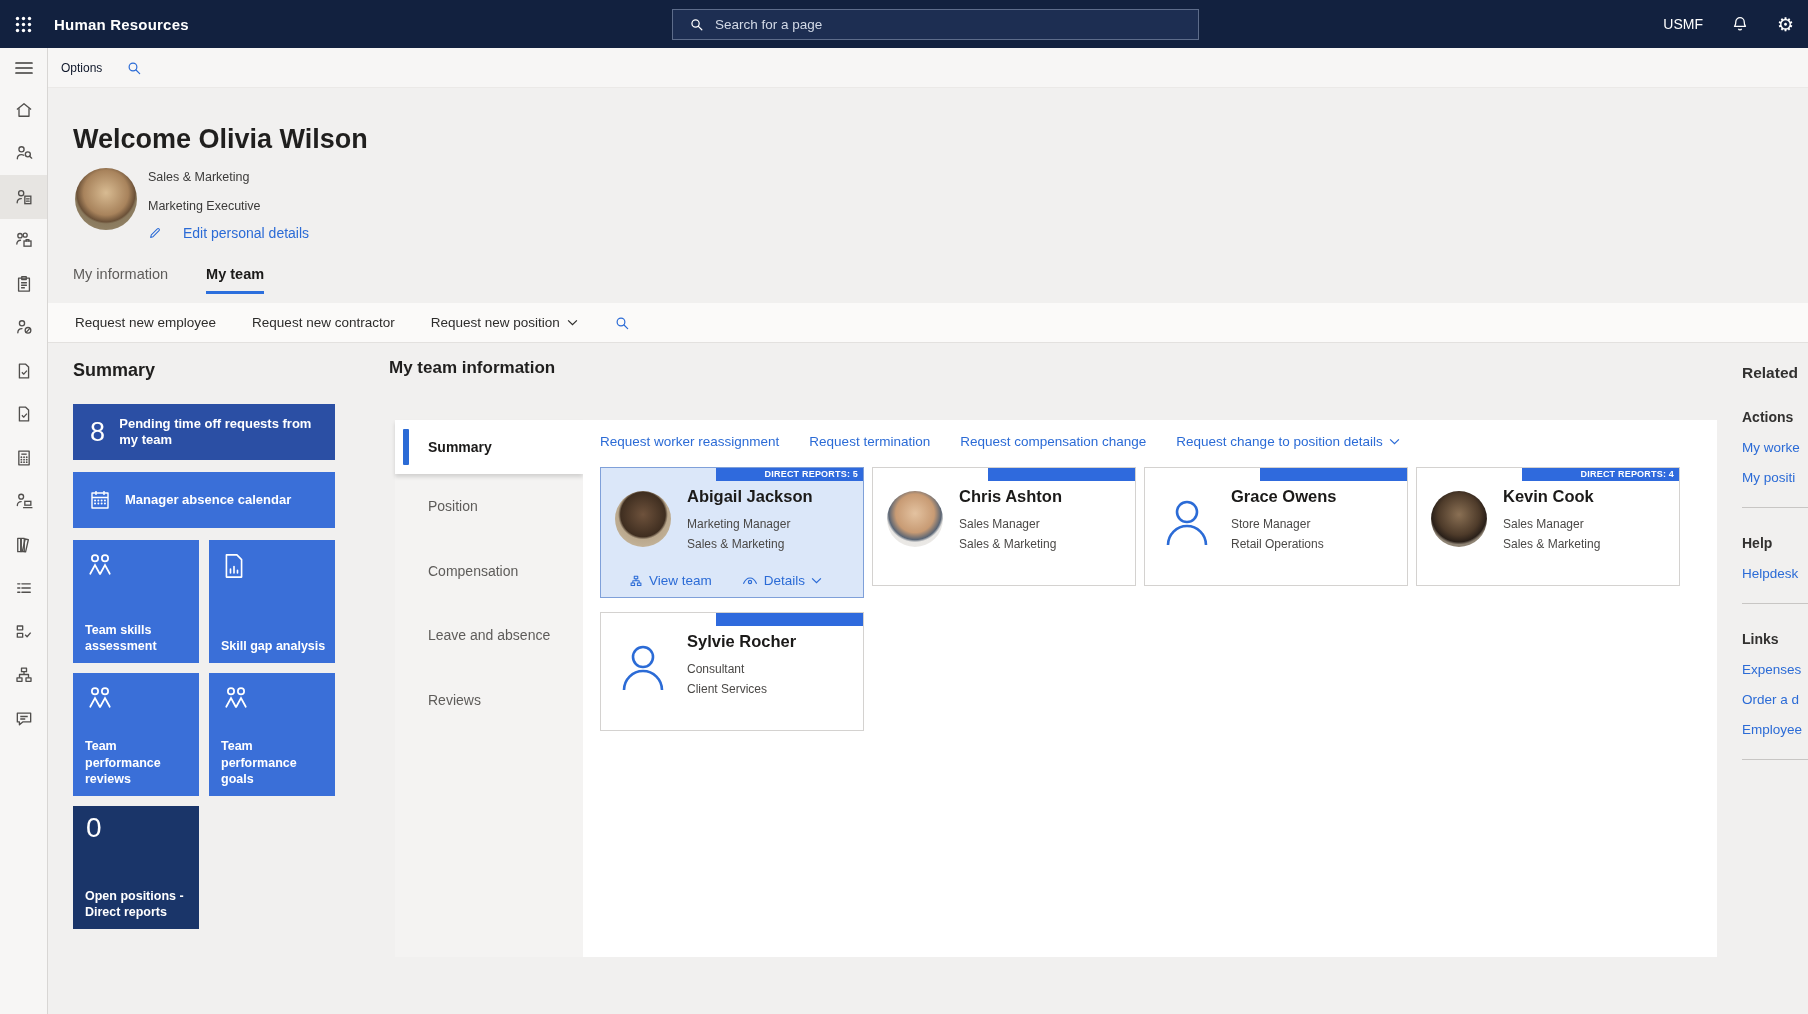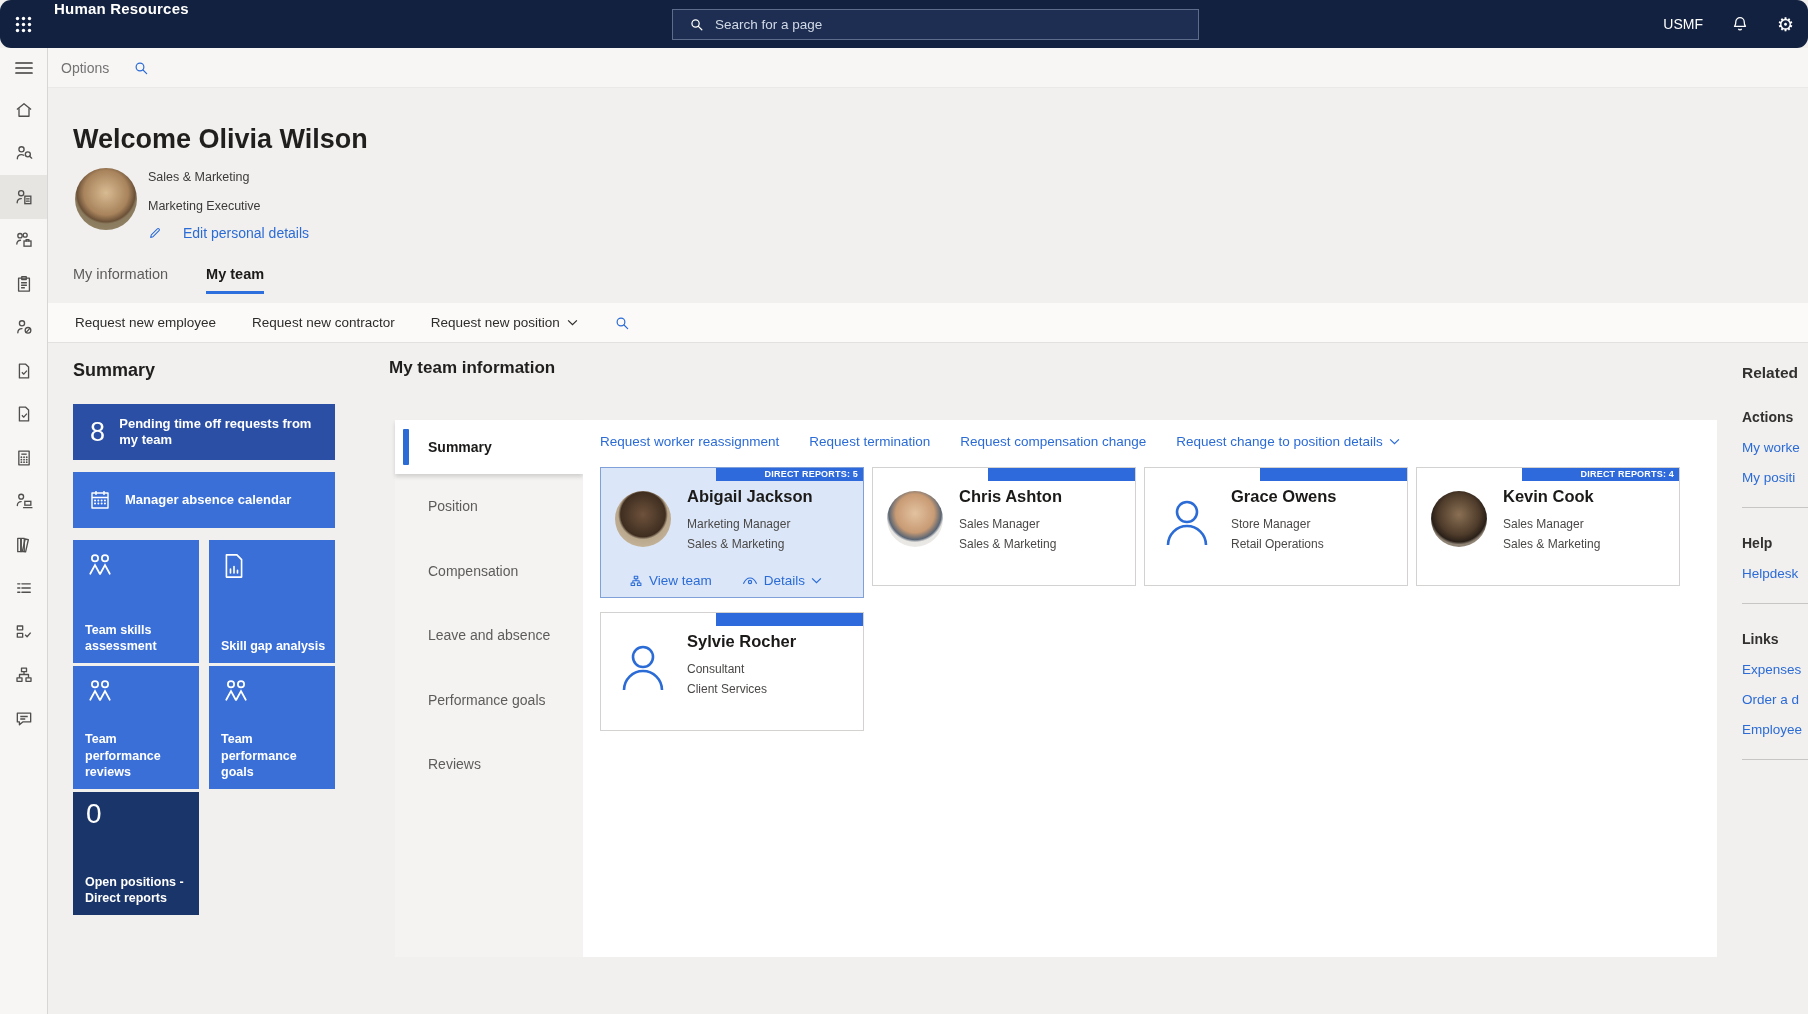--- a/index.html
+++ b/index.html
@@ -7,21 +7,21 @@
   body {
     width:1808px; height:1014px; position:relative; overflow:hidden;
     font-family:"Liberation Sans", sans-serif;
     background:#f1f0ef; color:#252423;
   }
   svg { display:block; }
 
   
   .topbar {
     position:absolute; top:0; left:0; width:1808px; height:48px;
-    background:#12213f; color:#fff; display:flex; align-items:flex-start;border-radius:11px;
+    background:#12213f; color:#fff; display:flex; align-items:center;
   }
   .waffle-btn { width:46px; height:48px; display:flex; align-items:center; justify-content:center; cursor:pointer; }
   .app-title { font-size:15px; font-weight:700; margin-left:8px; letter-spacing:.2px; }
   .top-search {
     position:absolute; left:672px; top:9px; width:527px; height:31px;
     background:#1d2e52; border:1px solid #5d6c8a; display:flex; align-items:center;
     padding:0 16px; gap:9px;
   }
   .top-search input {
     flex:1; background:transparent; border:none; outline:none;
@@ -32,21 +32,21 @@
   .company { font-size:14px; cursor:pointer; }
   .top-icon { cursor:pointer; color:#fff; }
   .gear-glyph { font-size:19px; line-height:1; color:#fff; }
 
   
   .cmdbar {
     position:absolute; top:48px; left:48px; width:1760px; height:40px;
     background:#f7f6f5; border-bottom:1px solid #ebe9e7;
     display:flex; align-items:center; padding-left:13px; gap:24px;
   }
-  .options-label { font-size:14px; color:#737373; cursor:pointer; }
+  .options-label { font-size:12px; color:#0f172a; cursor:pointer; }
 
   
   .sidebar {
     position:absolute; top:48px; left:0; width:48px; height:966px;
     background:#f7f6f5; border-right:1px solid #d8d6d4;
     display:flex; flex-direction:column; align-items:stretch;
   }
   .hamburger-row { height:40px; display:flex; align-items:center; justify-content:center; cursor:pointer; color:#3c3b39; }
   .nav-item { height:43.5px; display:flex; align-items:center; justify-content:center; color:#514f4d; cursor:pointer; }
   .nav-item.active { background:#e7e5e2; }
@@ -79,21 +79,21 @@
   .summary-heading { position:absolute; left:73px; top:360px; margin:0; font-size:18px; font-weight:700; color:#201f1e; }
   .tiles { position:absolute; left:73px; top:404px; width:262px; }
   .tile { color:#fff; cursor:pointer; }
   .tile-wide { width:262px; height:56px; margin-bottom:12px; display:flex; align-items:center; }
   .tile-dark { background:#2b4fa4; }
   .tile-blue { background:#3a6fd8; }
   .tile-navy { background:#1a3569; }
   .tile-wide .tile-count { font-size:27px; font-weight:400; padding:0 0 0 17px; width:52px; }
   .tile-wide .tile-label { font-size:13px; font-weight:700; line-height:1.25; padding-right:8px; }
   .tile-wide .tile-icon { padding:0 0 0 15px; width:52px; }
-  .tile-grid { display:grid; grid-template-columns:126px 126px; grid-auto-rows:123px; gap:3px 10px; }
+  .tile-grid { display:grid; grid-template-columns:126px 126px; grid-auto-rows:123px; gap:10px 10px; }
   .tile-sq { position:relative; }
   .tile-sq .tile-icon { position:absolute; left:12px; top:12px; }
   .tile-sq .tile-count { position:absolute; left:13px; top:6px; font-size:28px; }
   .tile-sq .tile-label { position:absolute; left:12px; right:6px; bottom:9px; font-size:12.5px; font-weight:700; line-height:1.3; }
 
   
   .teaminfo-heading { position:absolute; left:389px; top:358px; margin:0; font-size:17px; font-weight:700; color:#201f1e; }
   .vtab-col { position:absolute; left:395px; top:420px; width:188px; height:537px; background:#f4f3f2; }
   .vtab { height:64.5px; display:flex; align-items:center; padding-left:33px; font-size:14px; color:#5e5c5a; cursor:pointer; }
   .vtab.active {
@@ -413,21 +413,20 @@
   </div>
 </div>
 
 <h2 class="teaminfo-heading">My team information</h2>
 
 <div class="vtab-col">
   <div class="vtab active">Summary</div>
   <div class="vtab">Position</div>
   <div class="vtab">Compensation</div>
   <div class="vtab">Leave and absence</div>
-  <div class="vtab">Performance goals</div>
   <div class="vtab">Reviews</div>
 </div>
 
 <div class="panel">
   <div class="panel-links">
     <div class="panel-link">
       <span>Request worker reassignment</span>
     </div>
     <div class="panel-link">
       <span>Request termination</span>

